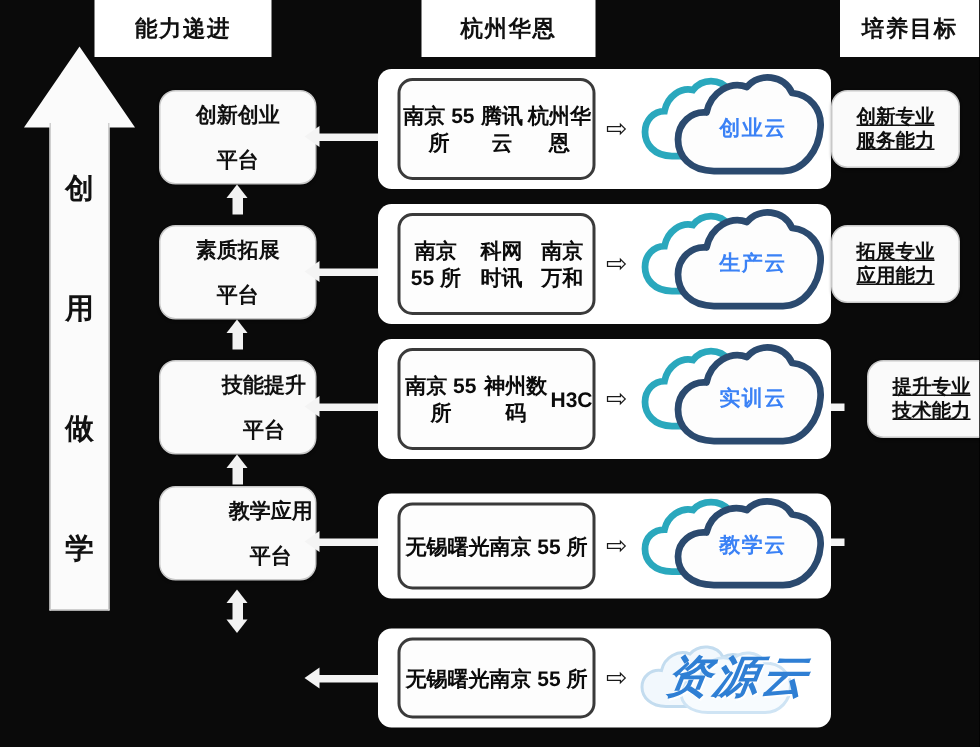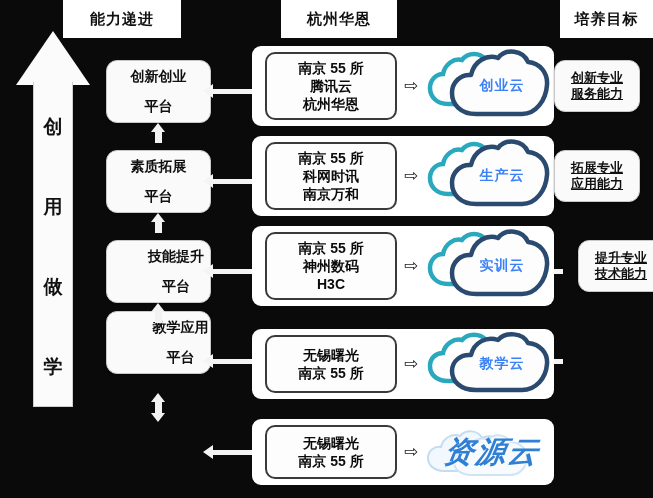--- a/index.html
+++ b/index.html
@@ -107,21 +107,21 @@
     width: 105px;
     height: 63px;
     font-size: 14px;
     font-weight: 700;
     border-radius: 11px;
     gap: 12px;
   }
   #plat-0 { top: 60px; }
   #plat-1 { top: 150px; }
   #plat-2 { top: 240px; padding-left: 35px; }
-  #plat-3 { top: 311px; padding-left: 44px; }
+  #plat-3 { top: 324px; padding-left: 44px; }
 
   
   #repo {
     left: 28px;
     top: 421px;
     width: 183px;
     height: 62px;
     font-size: 15px;
     font-weight: 700;
     border-radius: 13px;
@@ -145,21 +145,21 @@
   .partner {
     position: absolute;
     left: 13px;
     top: 6px;
     width: 132px;
     bottom: 6px;
     background: #fdfdfd;
     border: 2px solid #3a3a3a;
     border-radius: 10px;
     display: flex;
-    flex-direction: column;
+    flex-direction: row;
     align-items: center;
     justify-content: center;
     text-align: center;
     font-size: 14px;
     font-weight: 700;
     color: #0b0b0b;
     box-sizing: border-box;
   }
   .partner span { line-height: 1.3; display: block; }
 

